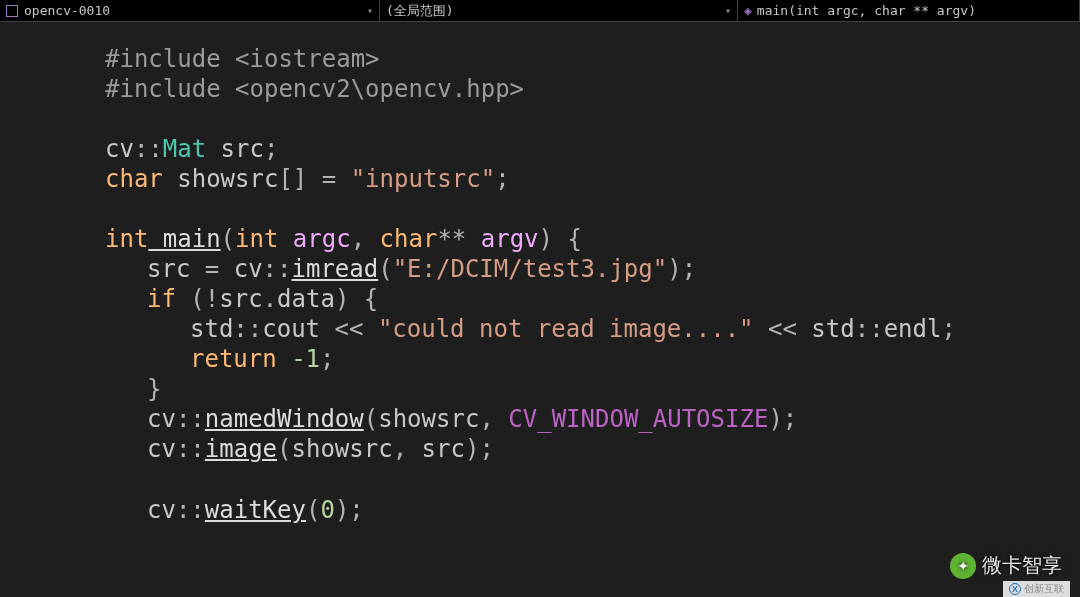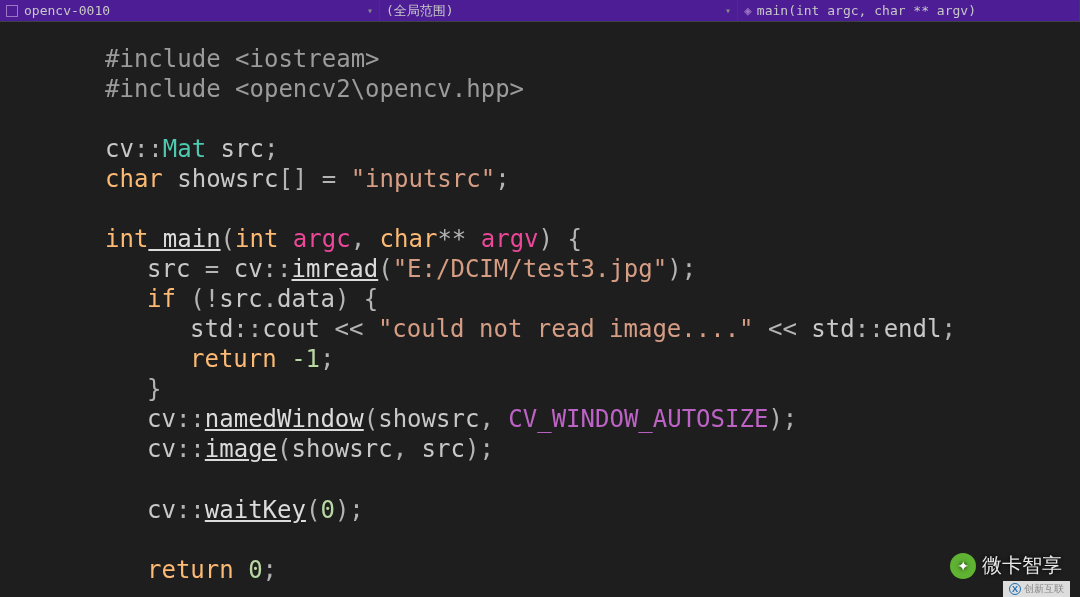--- a/index.html
+++ b/index.html
@@ -6,21 +6,21 @@
   html, body {
     margin: 0; padding: 0;
     width: 1080px; height: 597px;
     background: #1e1e1e;
     font-family: "Microsoft YaHei", Consolas, monospace;
     overflow: hidden;
   }
   .topbar {
     display: flex;
     height: 22px;
-    background: #4c1d95;
+    background: #000000;
     border-bottom: 1px solid #3f3f46;
     color: #c8c8c8;
     font-size: 13px;
   }
   .topbar .cell {
     display: flex;
     align-items: center;
     padding: 0 6px;
     border-right: 1px solid #3f3f46;
     white-space: nowrap;
@@ -98,21 +98,21 @@
   .line { position: absolute; left: 65px; right: 0; height: 30px; }
   .indent1 { padding-left: 42px; }
   .indent2 { padding-left: 85px; }
   .tok-kw { color: #fdba74; }
   .tok-preproc { color: #9b9b9b; }
   .tok-type { color: #4ec9b0; }
   .tok-str { color: #d69d85; }
   .tok-paren { color: #b4b4b4; }
   .tok-num { color: #b8d7a3; }
   .tok-var { color: #c8c8c8; }
-  .tok-param { color: #ec4899; }
+  .tok-param { color: #f0abfc; }
   .tok-op { color: #b4b4b4; }
   .tok-const { color: #bd63c5; }
   .tok-func { color: #dcdcdc; text-decoration: underline; }
 
   .highlight-box {
     position: absolute;
     left: 64px; right: 0;
     height: 28px;
     border-top: 1px solid #707070;
     border-bottom: 1px solid #707070;
@@ -203,21 +203,20 @@
     <div class="line indent2" style="top:322px"><span class="tok-kw">return</span><span class="tok-num"> -1</span><span class="tok-op">;</span></div>
 
     <div class="line indent1" style="top:352px"><span class="tok-paren">}</span></div>
 
     <div class="line indent1" style="top:382px"><span class="tok-var">cv</span><span class="tok-op">::</span><span class="tok-func">namedWindow</span><span class="tok-paren">(</span><span class="tok-var">showsrc</span><span class="tok-op">, </span><span class="tok-const">CV_WINDOW_AUTOSIZE</span><span class="tok-paren">)</span><span class="tok-op">;</span></div>
 
     <div class="line indent1" style="top:412px"><span class="tok-var">cv</span><span class="tok-op">::</span><span class="tok-func">image</span><span class="tok-paren">(</span><span class="tok-var">showsrc</span><span class="tok-op">, </span><span class="tok-var">src</span><span class="tok-paren">)</span><span class="tok-op">;</span></div>
 
     <div class="line indent1" style="top:473px"><span class="tok-var">cv</span><span class="tok-op">::</span><span class="tok-func">waitKey</span><span class="tok-paren">(</span><span class="tok-num">0</span><span class="tok-paren">)</span><span class="tok-op">;</span></div>
 
-    <div class="line indent1" style="top:533px"><span class="tok-kw">return</span><span class="tok-num"> 0</span><span class="tok-op">;</span></div>
   </div>
 
   <div class="watermark1">
     <span class="wm-circle">✦</span>
     <span>微卡智享</span>
   </div>
   <div class="watermark2">
     <span class="x">X</span>
     <span>创新互联</span>
   </div>

